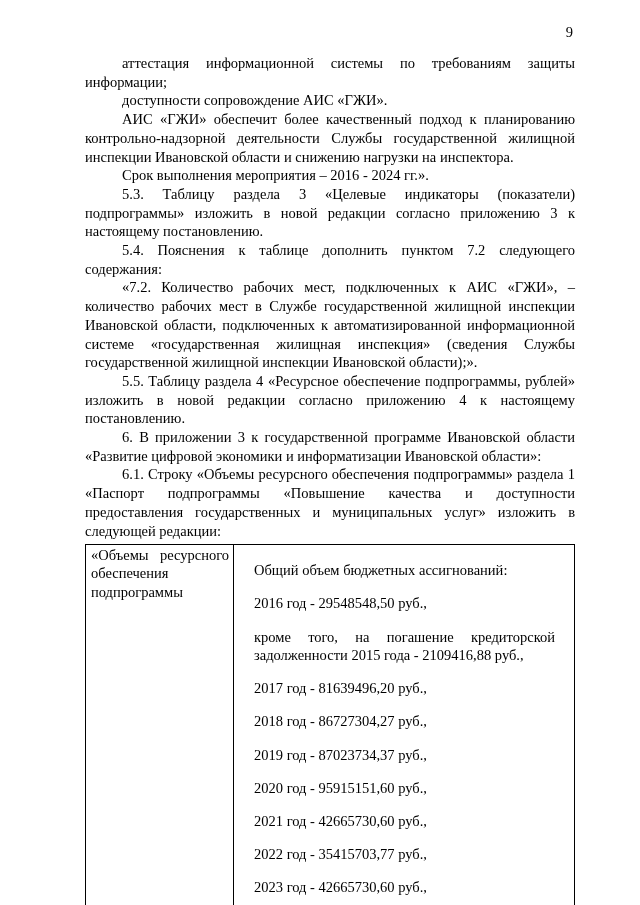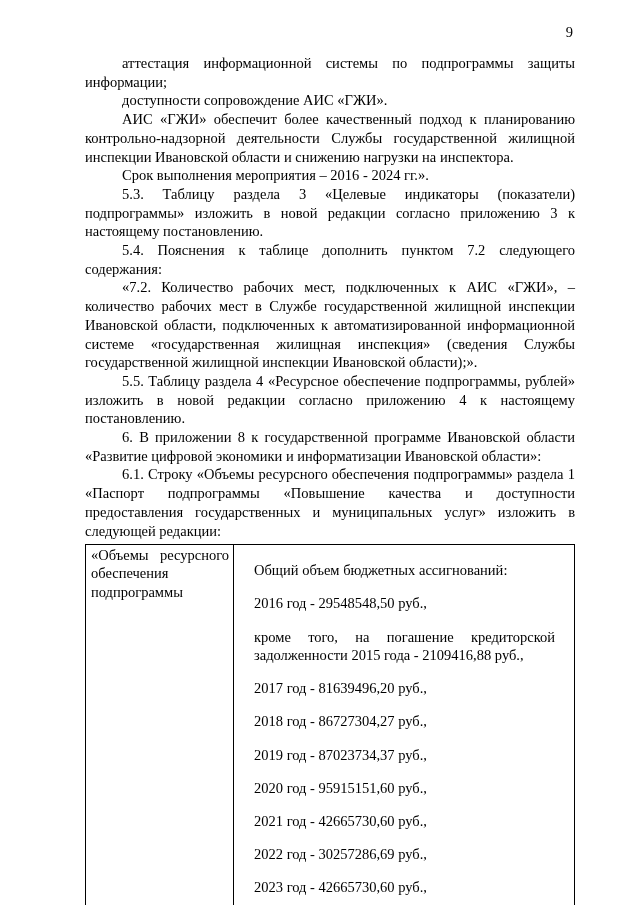--- a/index.html
+++ b/index.html
@@ -66,45 +66,45 @@
 </style>
 </head>
 <body>
 
 <div class="page">
 
   <div class="page-number">9</div>
 
   <div class="doc-body">
 
-    <p class="para">аттестация информационной системы по подпрограммы защиты информации;</p>
+    <p class="para">аттестация информационной системы по требованиям защиты информации;</p>
     <p class="para">доступности сопровождение АИС «ГЖИ».</p>
     <p class="para">АИС «ГЖИ» обеспечит более качественный подход к планированию контрольно-надзорной деятельности Службы государственной жилищной инспекции Ивановской области и снижению нагрузки на инспектора.</p>
     <p class="para">Срок выполнения мероприятия – 2016 - 2024 гг.».</p>
     <p class="para">5.3. Таблицу раздела 3 «Целевые индикаторы (показатели) подпрограммы» изложить в новой редакции согласно приложению 3 к настоящему постановлению.</p>
     <p class="para">5.4. Пояснения к таблице дополнить пунктом 7.2 следующего содержания:</p>
     <p class="para">«7.2. Количество рабочих мест, подключенных к АИС «ГЖИ», – количество рабочих мест в Службе государственной жилищной инспекции Ивановской области, подключенных к автоматизированной информационной системе «государственная жилищная инспекция» (сведения Службы государственной жилищной инспекции Ивановской области);».</p>
     <p class="para">5.5. Таблицу раздела 4 «Ресурсное обеспечение подпрограммы, рублей» изложить в новой редакции согласно приложению 4 к настоящему постановлению.</p>
-    <p class="para">6. В приложении 8 к государственной программе Ивановской области «Развитие цифровой экономики и информатизации Ивановской области»:</p>
+    <p class="para">6. В приложении 3 к государственной программе Ивановской области «Развитие цифровой экономики и информатизации Ивановской области»:</p>
     <p class="para">6.1. Строку «Объемы ресурсного обеспечения подпрограммы» раздела 1 «Паспорт подпрограммы «Повышение качества и доступности предоставления государственных и муниципальных услуг» изложить в следующей редакции:</p>
 
     <table class="doc-table">
       <tbody>
         <tr>
           <td class="cell-label">«Объемы ресурсного обеспечения подпрограммы</td>
           <td class="cell-values">
             <div class="value-line">Общий объем бюджетных ассигнований:</div>
             <div class="value-line">2016 год - 29548548,50 руб.,</div>
             <div class="value-line">кроме того, на погашение кредиторской задолженности 2015 года - 2109416,88 руб.,</div>
             <div class="value-line">2017 год - 81639496,20 руб.,</div>
             <div class="value-line">2018 год - 86727304,27 руб.,</div>
             <div class="value-line">2019 год - 87023734,37 руб.,</div>
             <div class="value-line">2020 год - 95915151,60 руб.,</div>
             <div class="value-line">2021 год - 42665730,60 руб.,</div>
-            <div class="value-line">2022 год - 30257286,69 руб.,</div>
+            <div class="value-line">2022 год - 35415703,77 руб.,</div>
             <div class="value-line">2023 год - 42665730,60 руб.,</div>
             <div class="value-line">2024 год - 42665730,60 руб.;</div>
             <div class="value-line">- областной бюджет:</div>
             <div class="value-line">2016 год - 29548548,50 руб.,</div>
           </td>
         </tr>
       </tbody>
     </table>
 
   </div>

